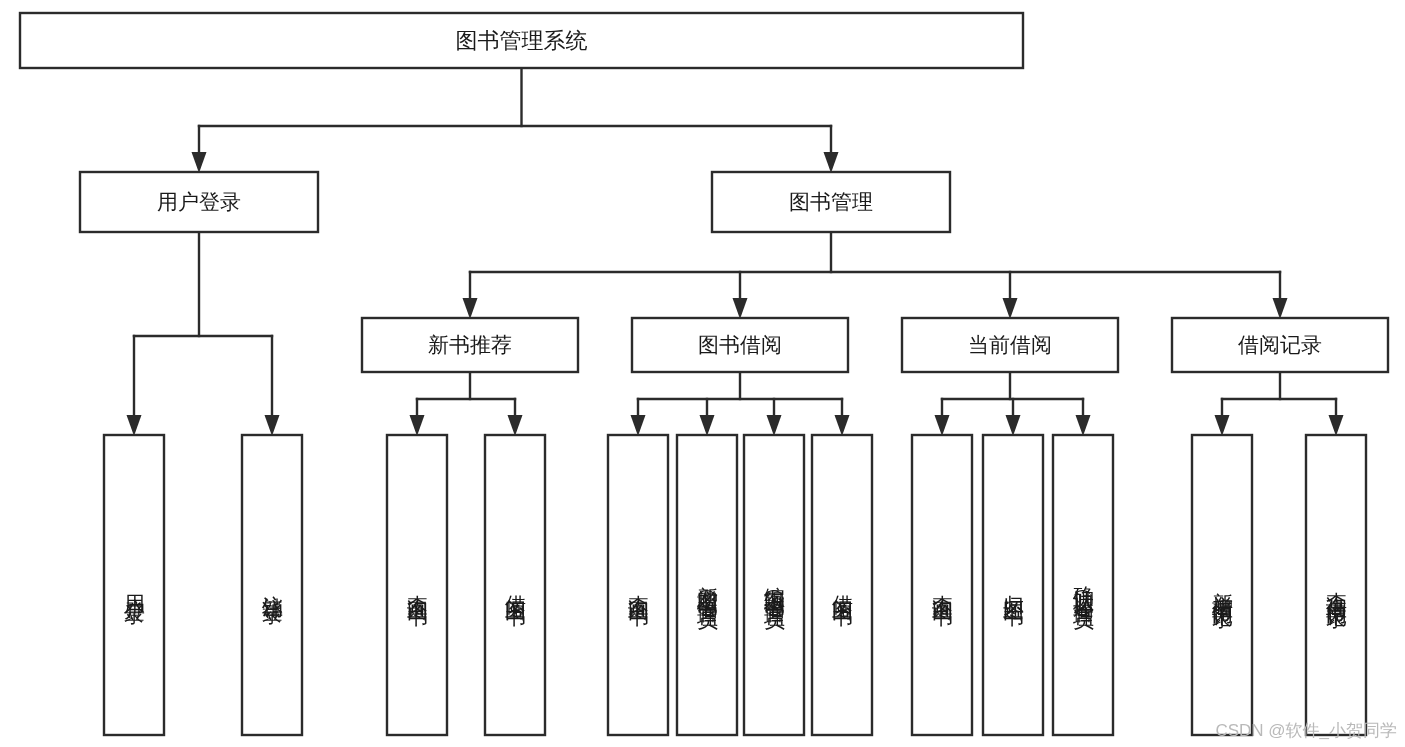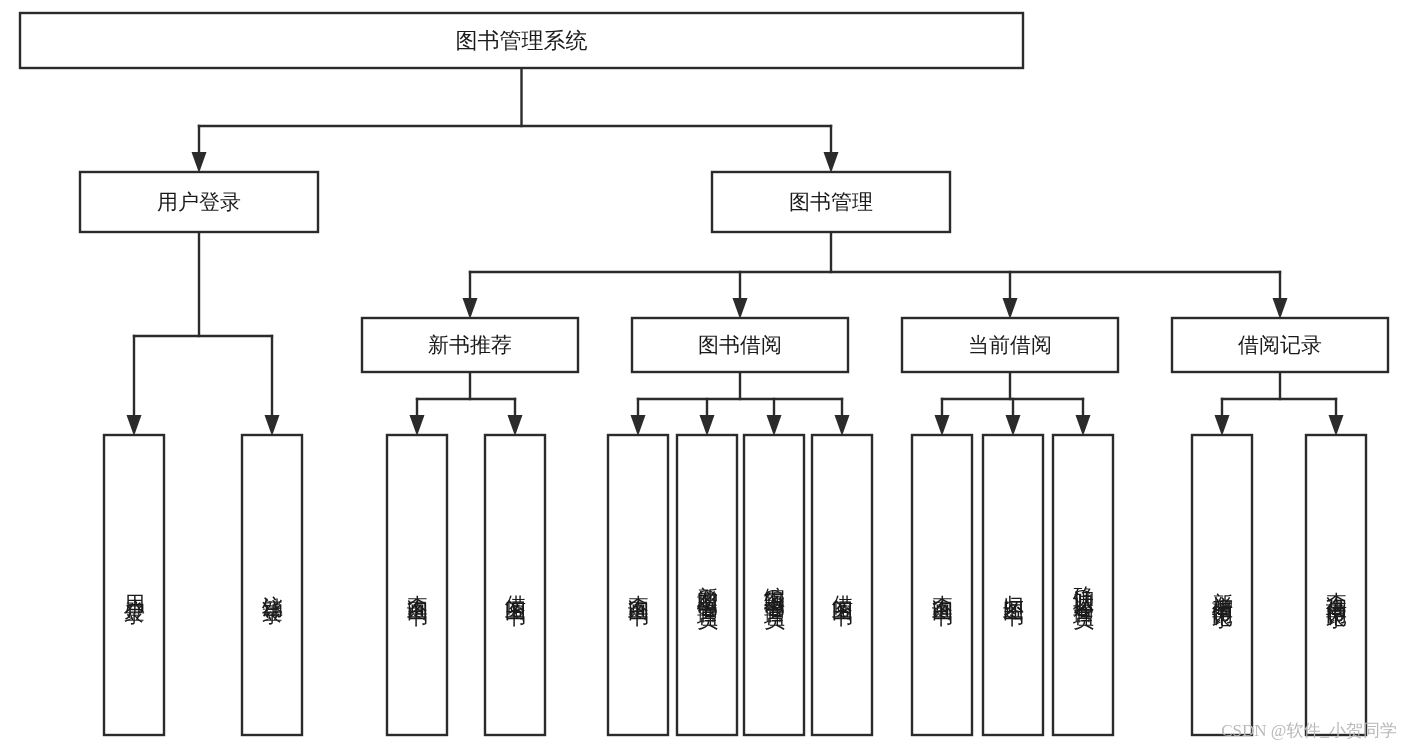--- a/index.html
+++ b/index.html
@@ -70,21 +70,21 @@
     line-height: 1;
     letter-spacing: 3.5px;
     color: #1a1a1a;
     white-space: nowrap;
     text-align: center;
   }
   .watermark {
     position: absolute;
     right: 8px;
     bottom: 5px;
-    font-family: Liberation Serif, serif;
+    font-family: Liberation Sans, sans-serif;
     font-size: 17px;
     color: #b9b9b9;
     white-space: nowrap;
   }
 </style>
 </head>
 <body>
 
 <div id="diagram-root">
   <svg class="diagram-canvas" viewBox="0 0 1405 747" xmlns="http://www.w3.org/2000/svg">

